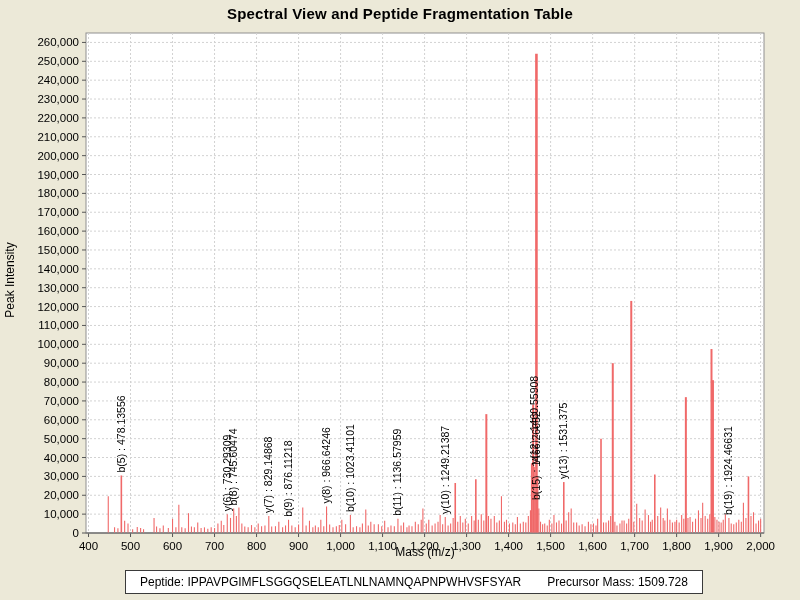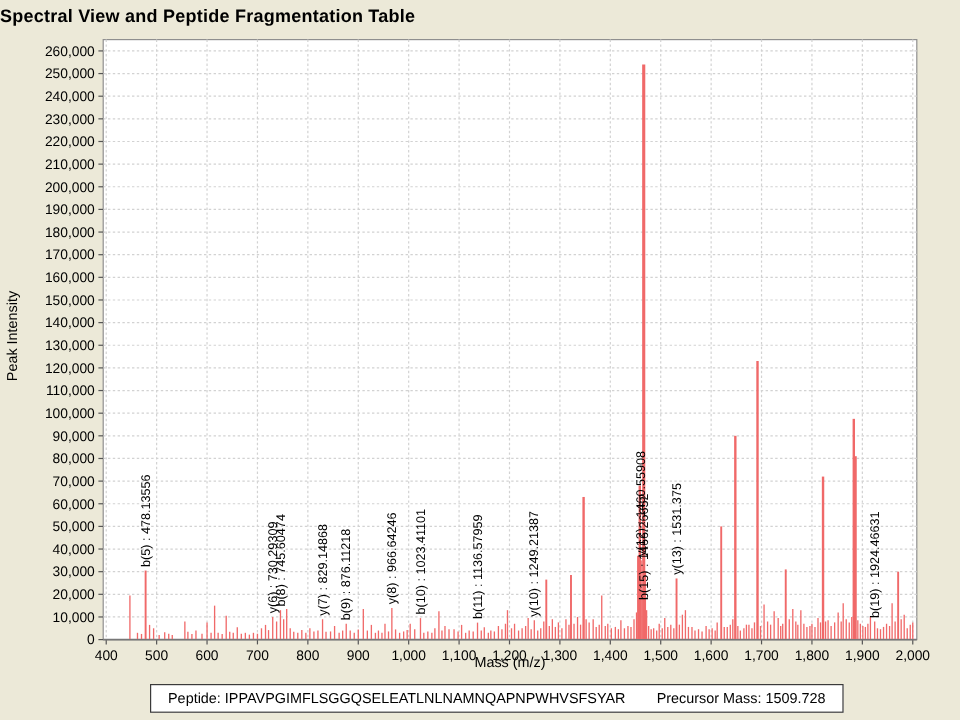--- a/index.html
+++ b/index.html
@@ -3,21 +3,21 @@
 <meta charset="utf-8">
 <style>
   html,body{margin:0;padding:0;}
   body{
     width:800px;height:600px;position:relative;overflow:hidden;
     background:#ece9d8;
     font-family:"Liberation Sans","DejaVu Sans",sans-serif;
     color:#000;
   }
   .chart-title{
-    position:absolute;top:5px;left:0;width:800px;
+    position:absolute;top:5px;left:0;width:800px;text-align:center;
     font-size:15px;font-weight:bold;letter-spacing:0.2px;
   }
   #spectrum-svg{position:absolute;left:0;top:0;}
   .y-axis-title{
     position:absolute;left:-74px;top:272px;width:170px;height:16px;
     text-align:center;font-size:12px;
     transform:rotate(-90deg);
   }
   .x-axis-title{
     position:absolute;left:86px;top:545px;width:678px;text-align:center;

